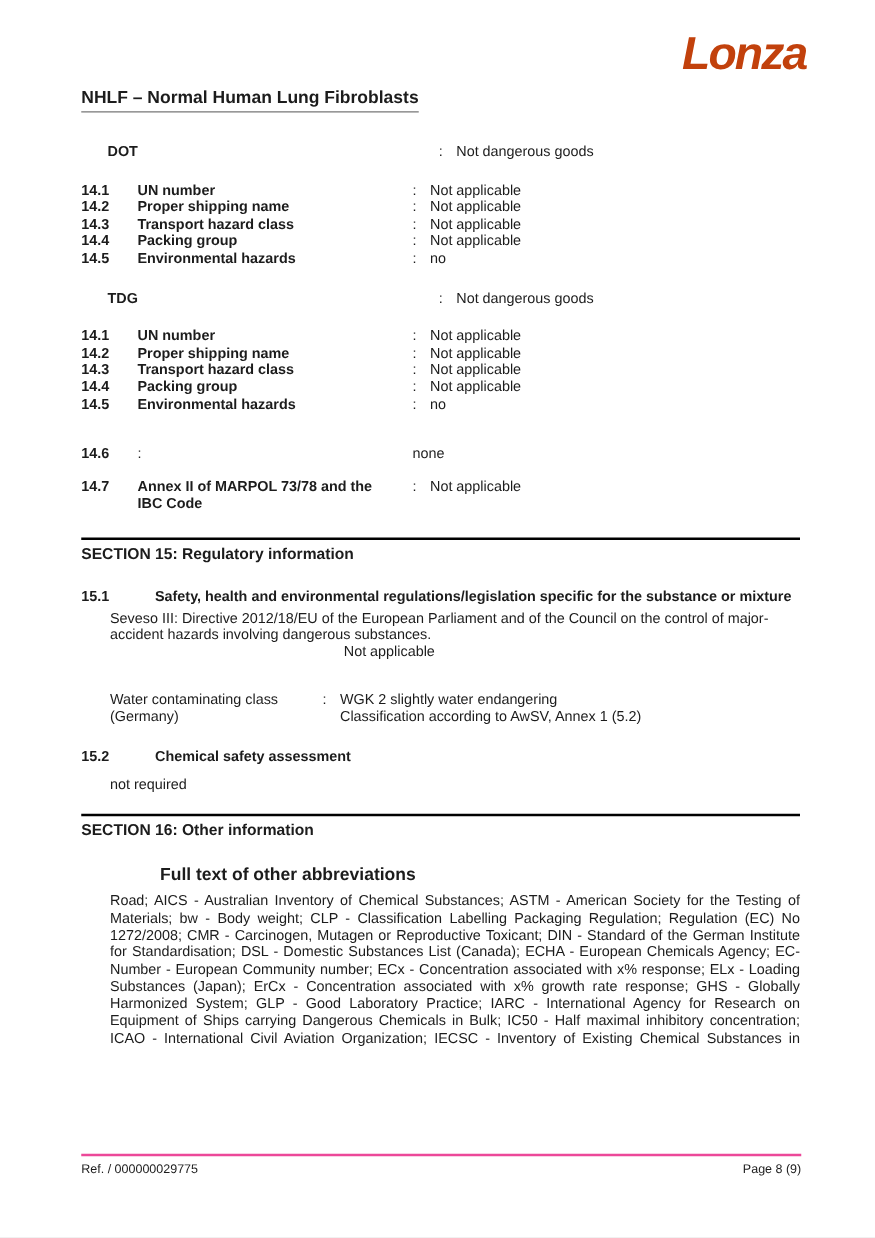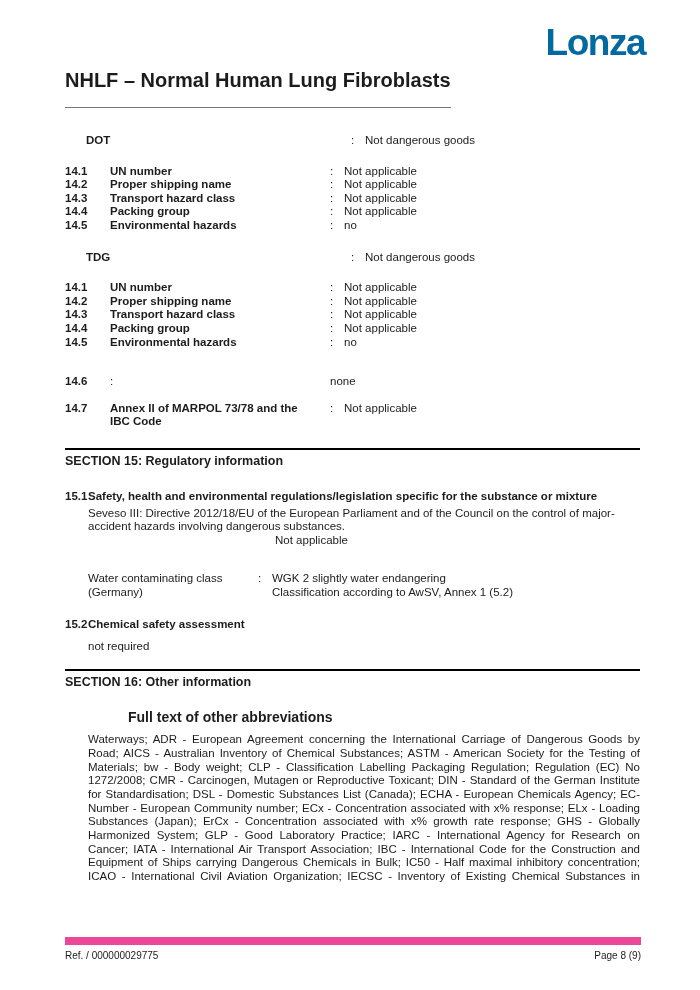--- a/index.html
+++ b/index.html
@@ -15,29 +15,30 @@
   }
   .content { padding:0 60px 0 65px; }
 
   
   .logo {
     text-align:right;
     padding:26px 55px 0 0;
     font-size:37px;
     font-weight:900;
     letter-spacing:-1.5px;
-    color:#0369a1;
+    color:#c2410c;
     line-height:34px;
+    font-style:italic;
   }
   .doc-title {
     display:inline-block;
     margin-top:9px;
-    font-size:20px;
+    font-size:14px;
     font-weight:bold;
-    padding-bottom:15px;
+    padding-bottom:4px;
     border-bottom:1px solid #777;
   }
 
   
   .trow {
     display:grid;
     grid-template-columns:45px 220px 14px auto;
     font-size:11.5px;
     line-height:13.6px;
   }
@@ -58,20 +59,21 @@
     line-height:15px;
     margin-top:4px;
   }
 
   .sub-heading {
     display:grid;
     grid-template-columns:23px auto;
     font-size:11.5px;
     font-weight:bold;
     line-height:13.6px;
+    gap:36px;
   }
   .indent { margin-left:23px; }
   .body-text { font-size:11.5px; line-height:13.6px; }
   .seveso-na { margin-left:187px; }
 
   .wgk {
     display:grid;
     grid-template-columns:170px 14px auto;
     font-size:11.5px;
     line-height:13.6px;
@@ -80,26 +82,25 @@
 
   .abbrev-heading { font-size:14px; font-weight:bold; line-height:13.6px; margin-left:23px;padding-left:40px; }
   .para { margin-left:23px; width:552px; font-size:11.5px; line-height:13.65px; }
   .para .jline { text-align:justify; text-align-last:justify; white-space:normal; }
 
   
   .footer {
     position:absolute;
     left:65px; top:923px;
     width:576px;
-    border-top:8px solid #ec4899;
+    border-top:2px solid #ec4899;
     padding-top:5px;
     font-size:10px;
     display:flex;
     justify-content:space-between;
-    margin-top:14px;
   }
 </style>
 </head>
 <body>
 
 <div class="page">
 
   <div class="logo">Lonza</div>
 
   <div class="content">
@@ -249,29 +250,27 @@
 
     <div class="rule"></div>
     <div class="section-heading">SECTION 16: Other information</div>
 
     <div class="gap21"></div>
 
     <div class="abbrev-heading">Full text of other abbreviations</div>
     <div class="gap9"></div>
 
     <div class="para">
-      <div class="jline">Waterways; ADR - European Agreement concerning the International Carriage of Dangerous Goods by</div>
       <div class="jline">Road; AICS - Australian Inventory of Chemical Substances; ASTM - American Society for the Testing of</div>
       <div class="jline">Materials; bw - Body weight; CLP - Classification Labelling Packaging Regulation; Regulation (EC) No</div>
       <div class="jline">1272/2008; CMR - Carcinogen, Mutagen or Reproductive Toxicant; DIN - Standard of the German Institute</div>
       <div class="jline">for Standardisation; DSL - Domestic Substances List (Canada); ECHA - European Chemicals Agency; EC-</div>
       <div class="jline">Number - European Community number; ECx - Concentration associated with x% response; ELx - Loading</div>
       <div class="jline">Substances (Japan); ErCx - Concentration associated with x% growth rate response; GHS - Globally</div>
       <div class="jline">Harmonized System; GLP - Good Laboratory Practice; IARC - International Agency for Research on</div>
-      <div class="jline">Cancer; IATA - International Air Transport Association; IBC - International Code for the Construction and</div>
       <div class="jline">Equipment of Ships carrying Dangerous Chemicals in Bulk; IC50 - Half maximal inhibitory concentration;</div>
       <div class="jline">ICAO - International Civil Aviation Organization; IECSC - Inventory of Existing Chemical Substances in</div>
     </div>
   </div>
 
   <div class="footer">
     <span>Ref.  / 000000029775</span>
     <span>Page 8 (9)</span>
   </div>
 

